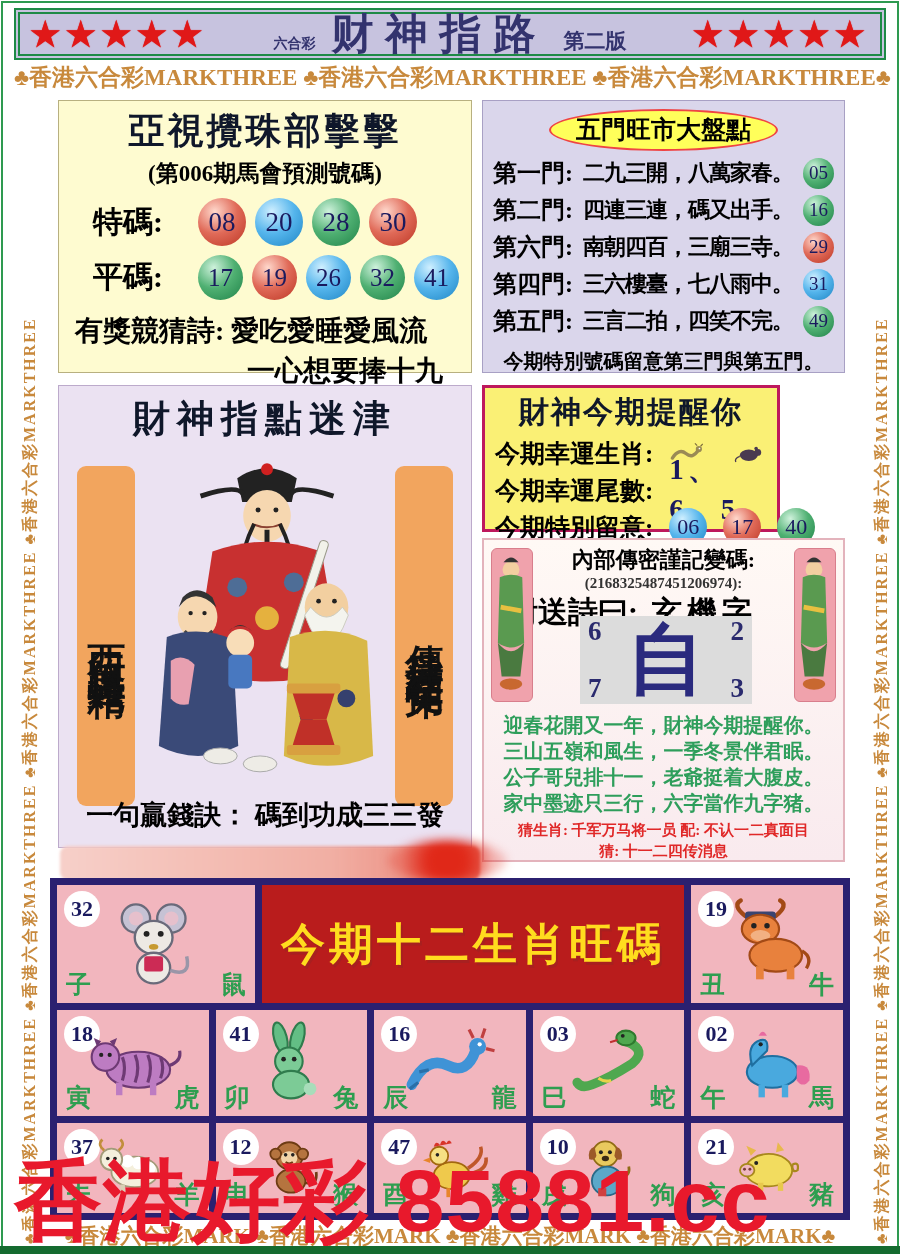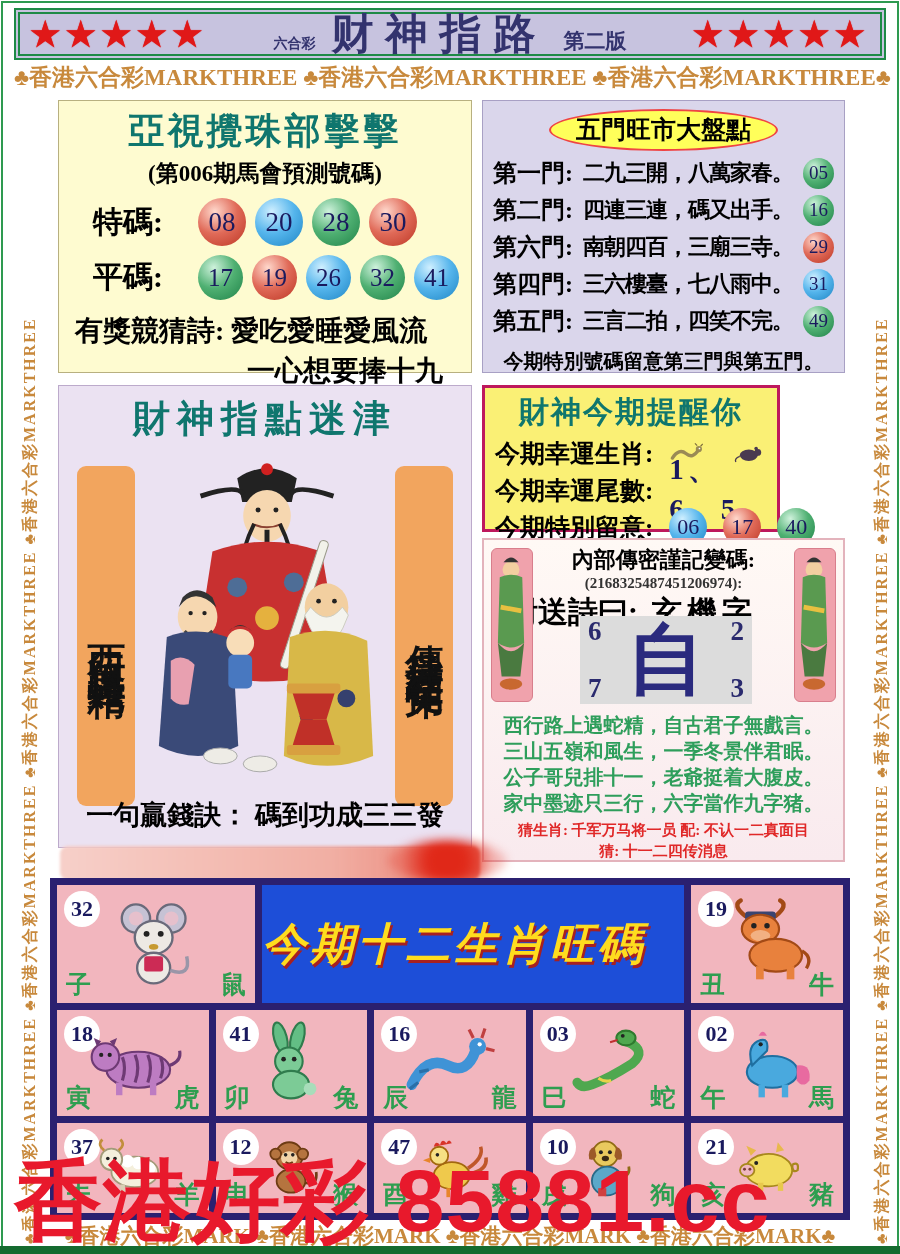--- a/index.html
+++ b/index.html
@@ -19,21 +19,21 @@
   .edition{font-size:21px;font-weight:bold;}
 
   .marquee-top{position:absolute;left:14px;top:62px;width:872px;text-align:center;font-size:23px;
                color:#C8893C;font-weight:bold;white-space:nowrap;z-index:2;}
   .side-text{position:absolute;white-space:nowrap;font-size:16px;color:#C8893C;font-weight:bold;
              transform-origin:0 0;transform:rotate(-90deg);z-index:2;letter-spacing:2px;}
   #side-left{left:20px;top:1244px;}
   #side-right{left:872px;top:1244px;}
 
   
-  .boxtitle{font-weight:bold;color:#0f766e;text-align:center;}
+  .boxtitle{font-weight:bold;color:#0f172a;text-align:center;}
 
   
   .prediction{position:absolute;left:58px;top:100px;width:414px;height:273px;background:#FEFBD0;
               border:1px solid #B8B080;box-sizing:border-box;padding-top:6px;z-index:2;}
   .pb-title{font-size:36px;letter-spacing:3px;}
   .pb-sub{font-size:23px;font-weight:bold;text-align:center;margin-top:2px;}
   .pb-row{display:flex;align-items:center;justify-content:flex-start;gap:9px;margin:9px 0 0 34px;}
   .pb-label{font-size:30px;font-weight:bold;width:96px;}
   .pb-poem{font-size:28px;font-weight:bold;margin:12px 0 0 16px;white-space:nowrap;}
   .pb-poem2{font-size:28px;font-weight:bold;margin:2px 0 0 188px;white-space:nowrap;}
@@ -107,21 +107,21 @@
            background:radial-gradient(circle,#E02818 30%,rgba(224,40,24,.25) 75%);filter:blur(5px);z-index:4;}
 
   
   .grid{position:absolute;left:50px;top:878px;width:800px;background:#2B2070;padding:7px;box-sizing:border-box;
         display:flex;flex-direction:column;gap:7px;z-index:5;}
   .grow{display:flex;gap:7px;}
   .r1{height:118px;} .r2{height:106px;} .r3{height:90px;}
   .cell{position:relative;background:#F2B6BE;flex:1;overflow:hidden;}
   .cell.c-mouse{flex:none;width:198px;}
   .cell.c-ox{flex:none;width:152px;}
-  .bannercell{flex:1;background:#1d4ed8;display:flex;align-items:center;font-style:italic;}
+  .bannercell{flex:1;background:#b91c1c;display:flex;align-items:center;justify-content:center;}
   .bannertext{font-size:44px;font-weight:bold;color:#FFDC1E;letter-spacing:4px;text-shadow:2px 3px 0 #A82020;white-space:nowrap;}
   .numcirc{position:absolute;left:7px;top:6px;width:36px;height:36px;border-radius:50%;background:#FFF;
            display:flex;align-items:center;justify-content:center;font-size:22px;font-weight:bold;color:#1A1A5E;}
   .branch{position:absolute;left:9px;bottom:2px;font-size:25px;font-weight:bold;color:#2E9E50;}
   .animalchar{position:absolute;right:9px;bottom:2px;font-size:25px;font-weight:bold;color:#2E9E50;}
   .animal{position:absolute;left:50%;top:50%;transform:translate(-50%,-52%);width:72%;height:80%;}
 
   
   .watermark{position:absolute;left:14px;top:1142px;font-size:88px;font-weight:bold;color:#E8192C;
              font-family:"Liberation Sans","DejaVu Sans",sans-serif;letter-spacing:1px;white-space:nowrap;z-index:50;}
@@ -301,21 +301,21 @@
     <div class="sc-line2">(2168325487451206974):</div>
     <div class="sc-line3"><span>附送詩曰:</span><span class="sc-word">玄機字</span></div>
     <div class="charbox">
       <span class="cb-num tl">6</span>
       <span class="cb-num tr">2</span>
       <span class="cb-num bl">7</span>
       <span class="cb-num br">3</span>
       <div class="cb-char">自</div>
     </div>
     <div class="verse">
-      <div>西行路上遇蛇精，自古君子無戲言。</div>
+      <div>迎春花開又一年，財神今期提醒你。</div>
       <div>三山五嶺和風生，一季冬景伴君眠。</div>
       <div>公子哥兒排十一，老爺挺着大腹皮。</div>
       <div>家中墨迹只三行，六字當作九字猪。</div>
     </div>
     <div class="hint hint1">猜生肖: 千军万马将一员  配: 不认一二真面目</div>
     <div class="hint hint2">猜: 十一二四传消息</div>
   </div>
 
   <div class="smudge"></div>
   <div class="redblob"></div>

